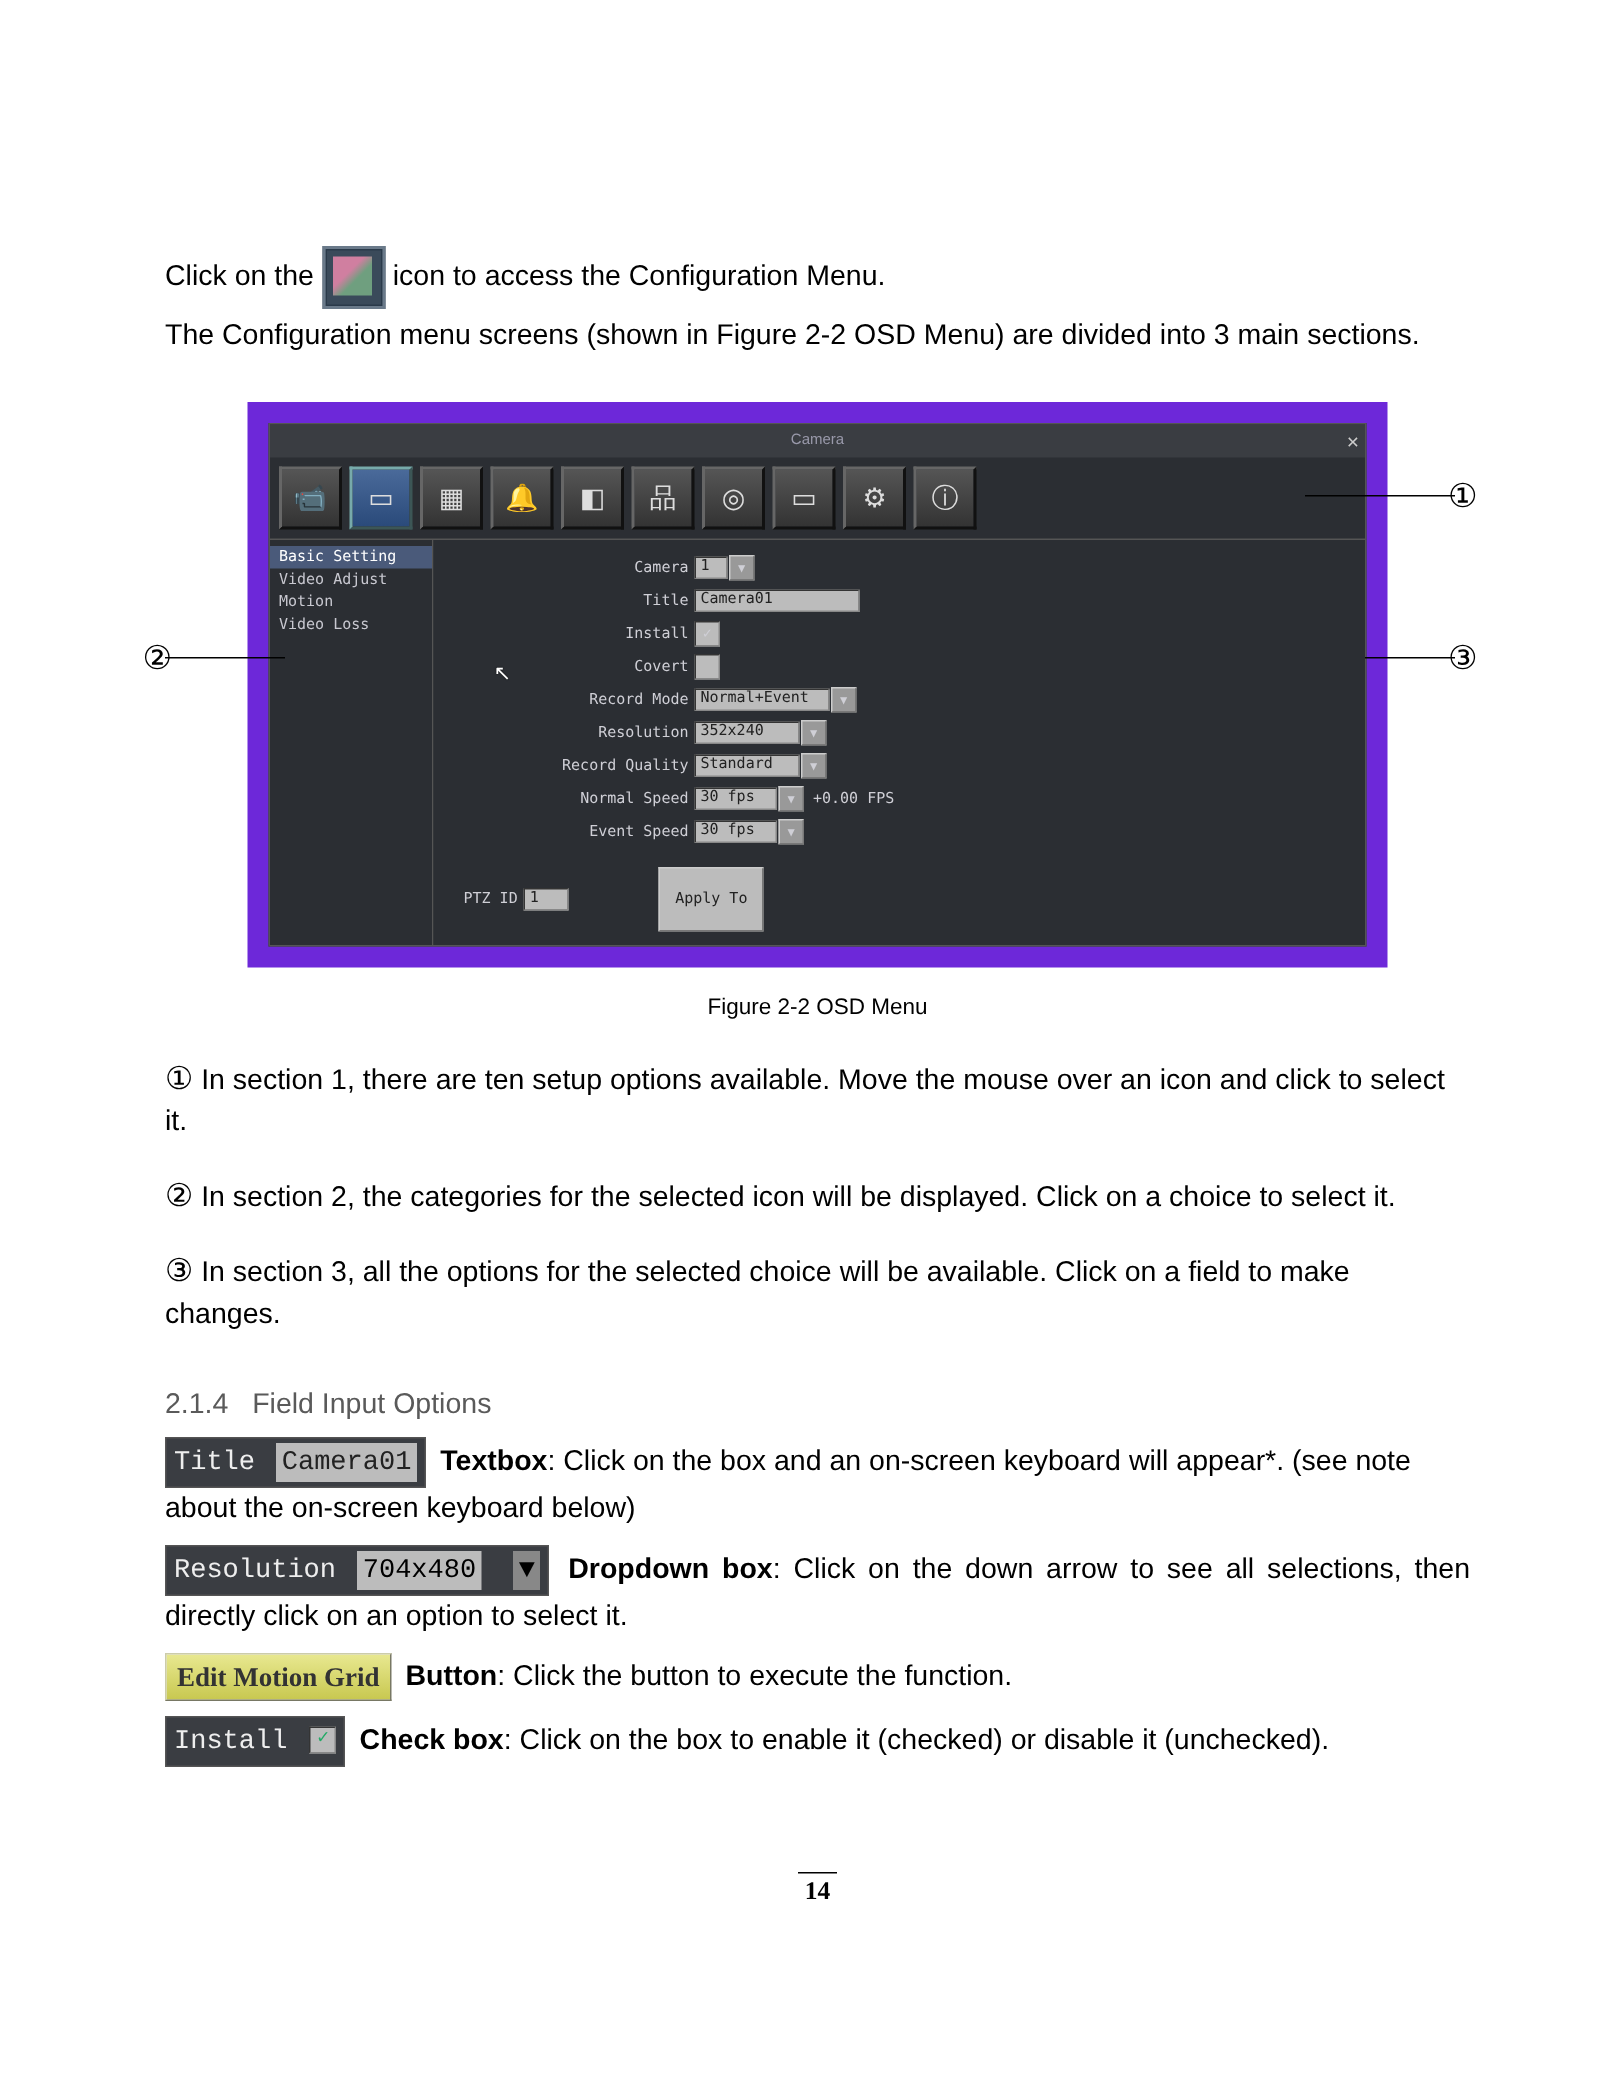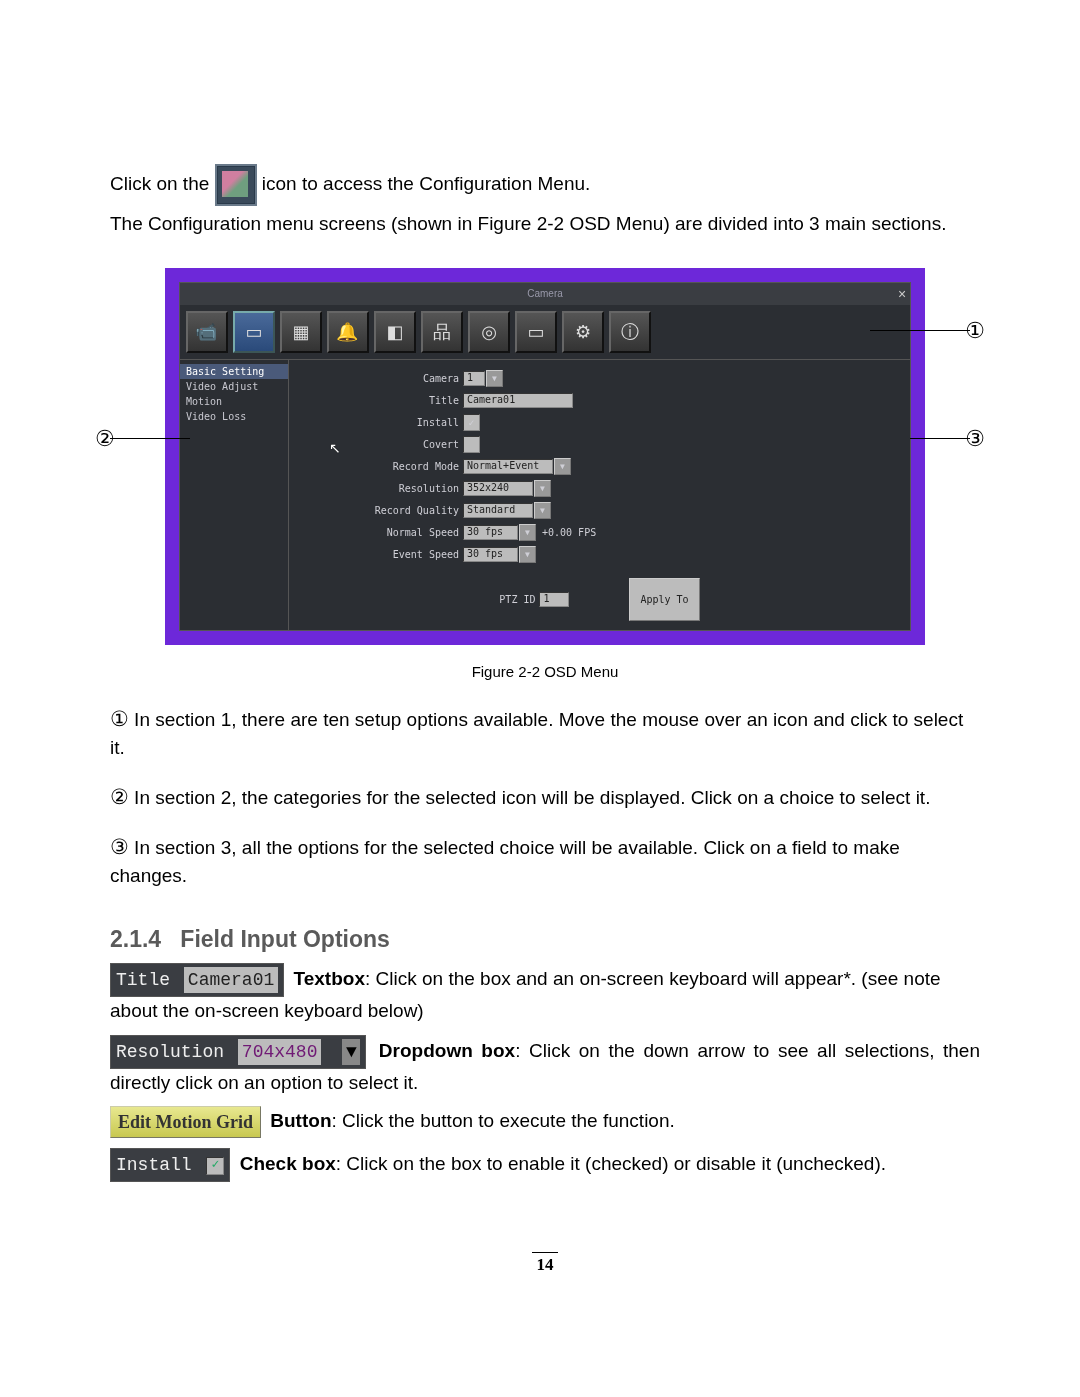--- a/index.html
+++ b/index.html
@@ -21,32 +21,32 @@
   .sidebar .sb-item{padding:2px 6px;white-space:nowrap}
   .sidebar .sb-item.sel{background:#4a5a7a;color:#fff}
   .panel{flex:1;background:#2b2e33;position:relative;padding:8px 20px}
   .fld-row{display:flex;align-items:center;height:22px;font-size:10px;color:#cfcfd6;font-family:"Lucida Console",monospace}
   .fld-label{width:150px;text-align:right;padding-right:4px}
   .fld-input{background:#bcbcbc;border:1px inset #888;height:15px;font-size:10px;color:#222;padding:0 3px;box-sizing:border-box}
   .fld-drop{display:inline-flex;align-items:center}
   .fld-drop .dd-btn{width:15px;height:15px;background:#999;border:1px outset #ccc;display:inline-flex;align-items:center;justify-content:center;font-size:8px;margin-left:1px}
   .fld-check{width:15px;height:15px;background:#bcbcbc;border:1px inset #888;display:inline-flex;align-items:center;justify-content:center;font-size:10px}
   .fld-suffix{margin-left:6px}
-  .bottom-row{display:flex;justify-content:center;gap:60px;padding:12px 0;border-top:0}
+  .bottom-row{display:flex;justify-content:flex-start;gap:60px;padding:12px 0;border-top:0}
   .btn-apply{background:#bcbcbc;border:1px outset #ccc;font-size:10px;font-family:"Lucida Console",monospace;padding:15px 10px;color:#222}
   .ptz-group{display:flex;align-items:center;gap:4px;font-size:10px;font-family:"Lucida Console",monospace;color:#cfcfd6}
   .callout{position:absolute;font-size:22px;font-family:"Times New Roman",serif}
   .callout-line{position:absolute;background:#000;height:1px}
   .caption{text-align:center;font-size:15px;margin:18px 0 24px 0}
   .circled{font-size:21px;font-family:"Times New Roman",serif}
-  .section-h{font-size:23px;font-weight:bold;color:#5a5a5a;margin:36px 0 10px 0;font-family:Arial,Helvetica,sans-serif}
+  .section-h{font-size:19px;font-weight:normal;color:#5a5a5a;margin:36px 0 10px 0;font-family:Arial,Helvetica,sans-serif}
   .example-block{margin:10px 0}
   .osd-chip{display:inline-block;vertical-align:middle;background:#3a3d42;color:#eee;font-family:"Lucida Console","Courier New",monospace;font-size:18px;padding:3px 5px;border:1px solid #555;margin-right:4px}
   .osd-chip .chip-field{display:inline-block;background:#bcbcbc;color:#222;padding:0 4px;margin-left:3px}
-  .osd-chip .chip-dd{display:inline-block;background:#bcbcbc;color:#701a75;padding:0 4px;margin-left:3px}
+  .osd-chip .chip-dd{display:inline-block;background:#bcbcbc;color:#000000;padding:0 4px;margin-left:3px}
   .osd-chip .chip-dd-btn{display:inline-block;width:18px;background:#888;text-align:center;margin-left:10px;color:#000}
   .osd-chip .chip-chk{display:inline-block;width:16px;height:16px;background:#bcbcbc;border:1px inset #888;vertical-align:middle;margin-left:4px;text-align:center;color:#2a6;font-size:13px;line-height:14px}
   .osd-btn-chip{display:inline-block;vertical-align:middle;background:linear-gradient(#e8e890,#c8c850);color:#333;font-family:"Times New Roman",serif;font-weight:bold;font-size:18px;padding:2px 7px;border:1px outset #cca;margin-right:4px}
   .just{text-align:justify}
   .pg-num{text-align:center;font-weight:bold;font-size:17px;margin-top:70px;font-family:"Times New Roman",serif}
   .pg-rule{width:26px;border-top:1px solid #000;margin:0 auto 2px auto}
   .cursor-arrow{position:absolute;left:40px;top:80px;color:#fff;font-size:14px;text-shadow:0 0 1px #000}
 </style>
 </head>
 <body>

